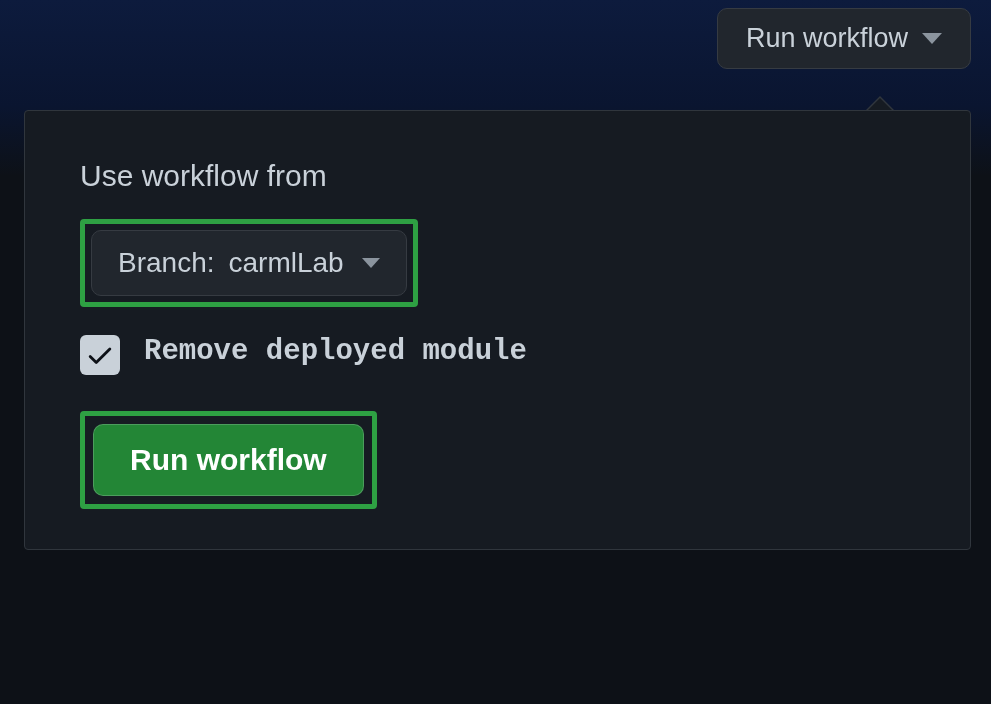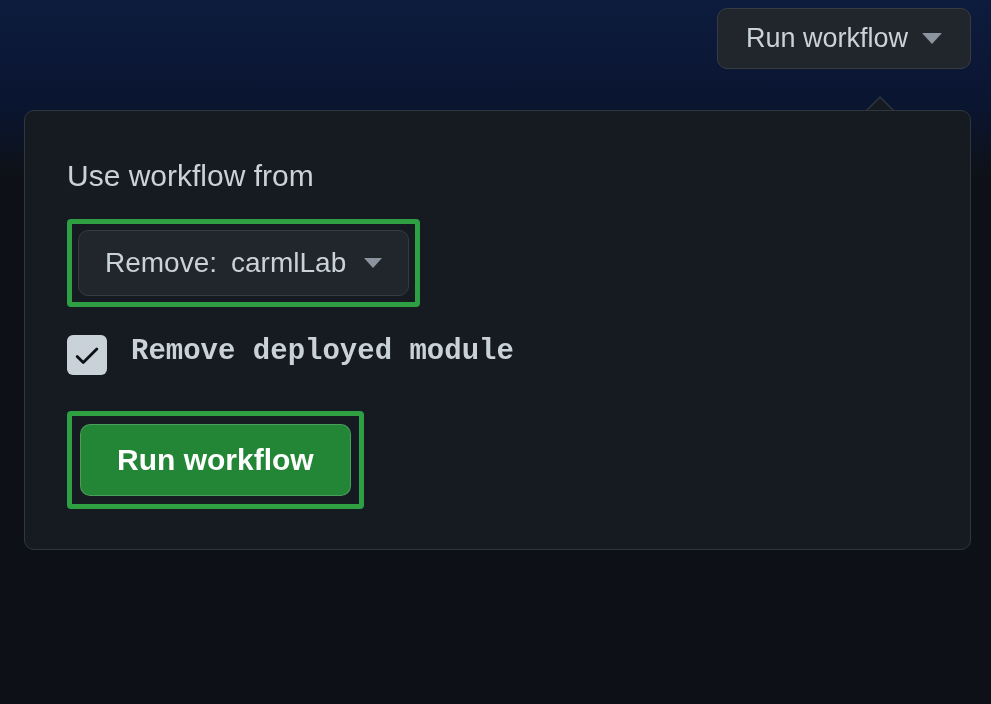--- a/index.html
+++ b/index.html
@@ -64,22 +64,22 @@
       border-bottom: 14px solid #161b22;
     }
 
     .popover {
       position: absolute;
       top: 110px;
       left: 24px;
       right: 20px;
       background: #161b22;
       border: 1px solid #30363d;
-      border-radius: 10px;
-      padding: 48px 42px 40px 42px;
+      border-radius: 4px;
+      padding: 48px 42px 40px 55px;
     }
 
     .popover-title {
       color: #c9d1d9;
       font-size: 30px;
       font-weight: 400;
       margin-bottom: 26px;
     }
 
     .highlight-box {
@@ -182,21 +182,21 @@
   <span class="trigger-caret"></span>
 </div>
 
 <div class="popover-arrow"></div>
 
 <div class="popover">
   <div class="popover-title">Use workflow from</div>
 
   <div class="highlight-box branch-select-wrapper">
     <div class="branch-select">
-      <span>Remove: </span>
+      <span>Branch: </span>
       <span class="branch-name">carmlLab</span>
       <span class="branch-caret"></span>
     </div>
   </div>
 
   <div class="checkbox-row">
     <div class="checkbox">
       <svg viewBox="0 0 16 16">
         <path fill="#0d1117" d="M13.78 4.22a.75.75 0 010 1.06l-7.25 7.25a.75.75 0 01-1.06 0L2.22 9.28a.75.75 0 011.06-1.06L6 10.94l6.72-6.72a.75.75 0 011.06 0z"></path>
       </svg>

